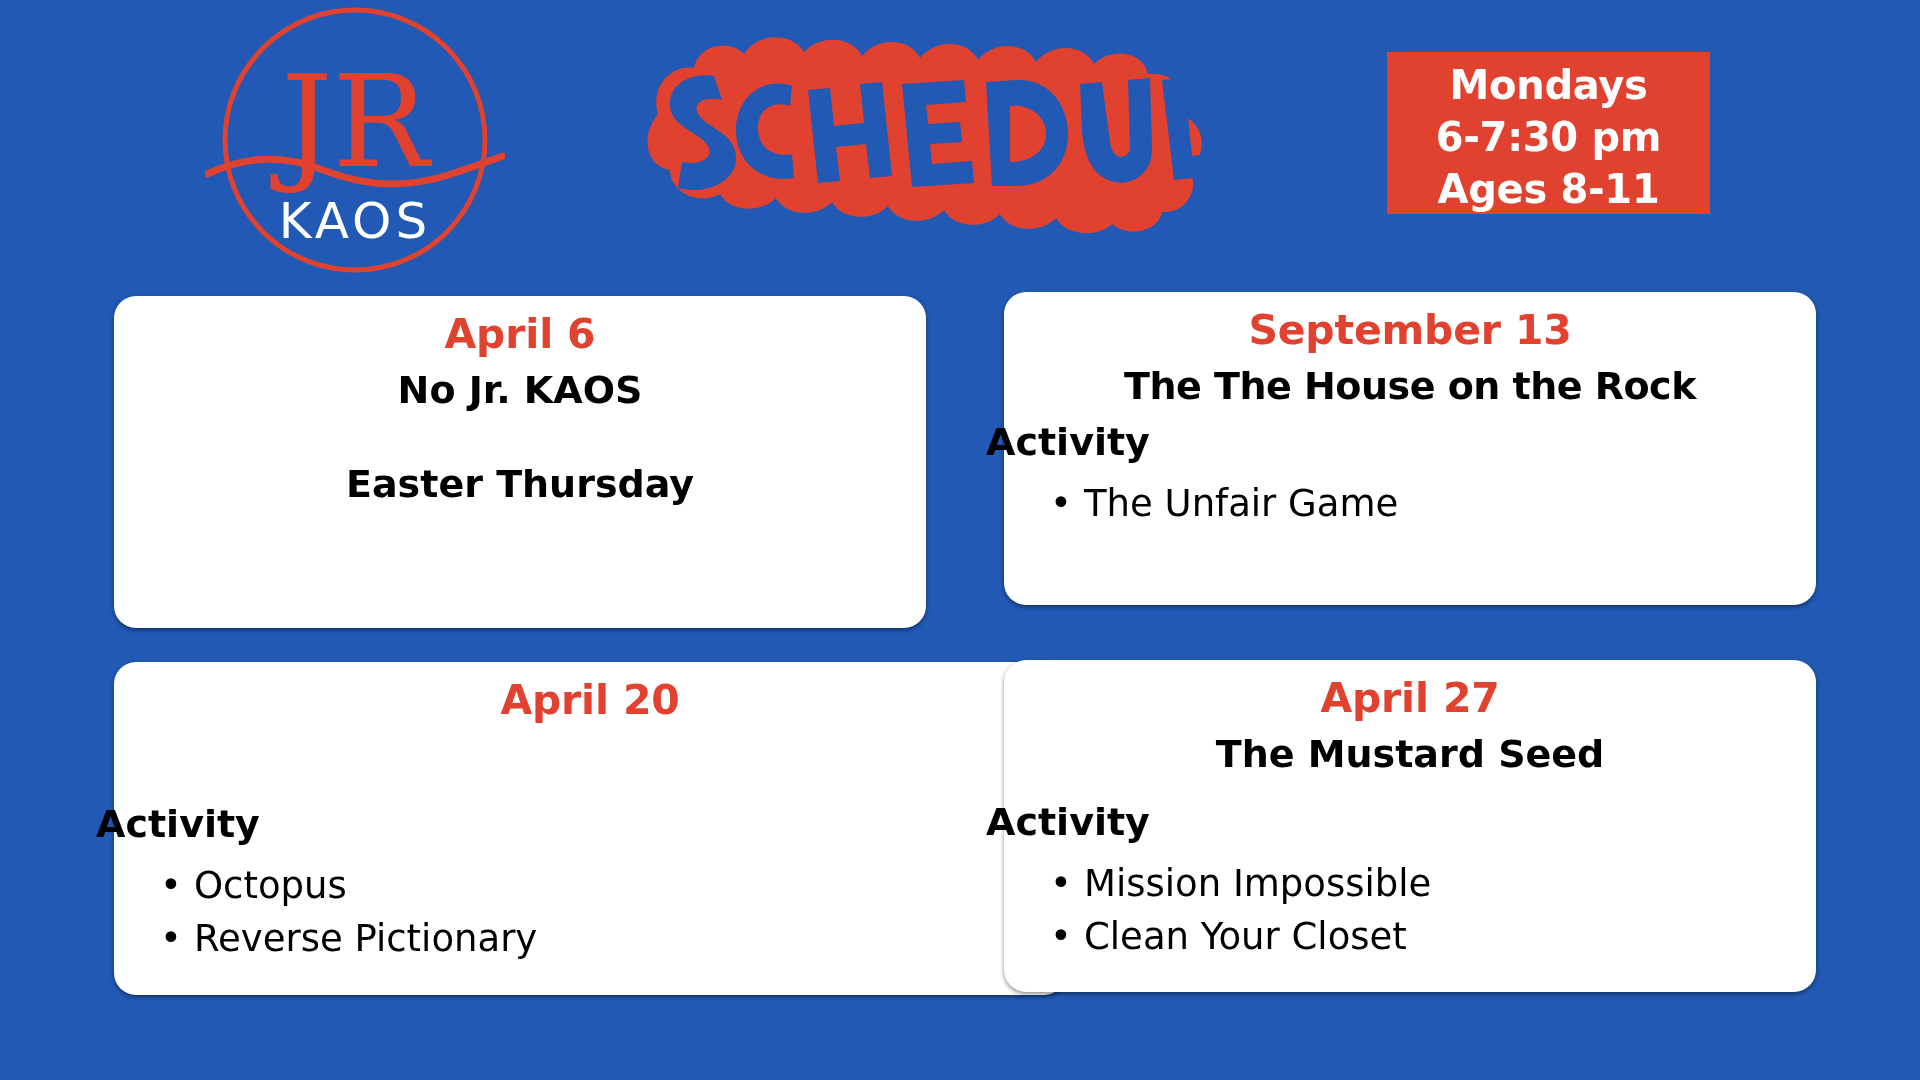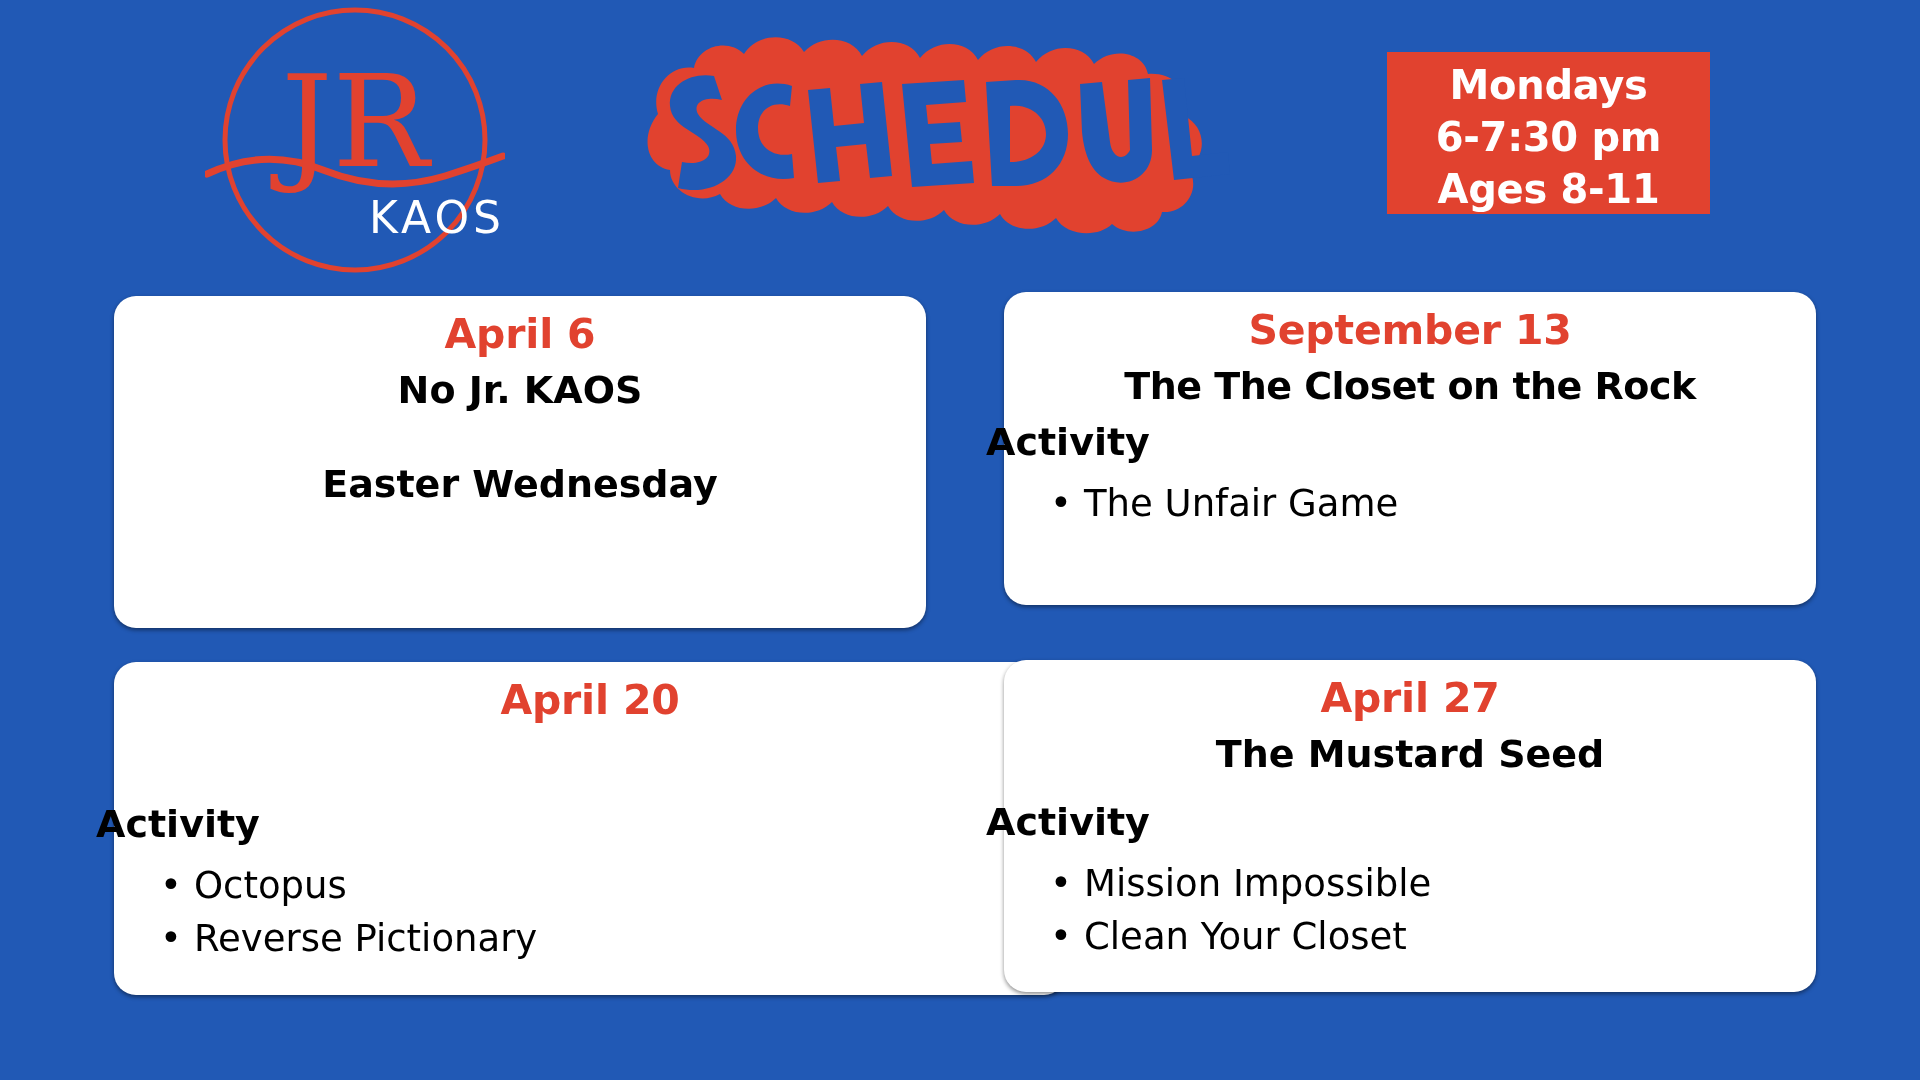--- a/index.html
+++ b/index.html
@@ -32,24 +32,24 @@
     top: 4px;
     width: 300px;
     height: 272px;
   }
   .logo svg { display: block; }
   .logo-kaos {
     position: absolute;
     left: 0;
     top: 188px;
     width: 300px;
-    text-align: right;
+    text-align: center;
     color: #ffffff;
     font-family: "DejaVu Sans", sans-serif;
-    font-size: 44px;
+    font-size: 50px;
     font-weight: 400;
     letter-spacing: 4px;
   }
 
   
   .schedule-title {
     position: absolute;
     left: 596px;
     top: 28px;
     width: 640px;
@@ -267,28 +267,28 @@
   </div>
 </div>
 
 <div class="cards">
 
   <div class="card card-1">
     <div class="card-inner">
       <div class="card-date">April 6</div>
       <div class="card-topic">No Jr. KAOS</div>
       <div class="card-note-spacer"></div>
-      <div class="card-note">Easter Wednesday</div>
+      <div class="card-note">Easter Thursday</div>
     </div>
   </div>
 
   <div class="card card-2">
     <div class="card-inner">
       <div class="card-date">September 13</div>
-      <div class="card-topic">The The Closet on the Rock</div>
+      <div class="card-topic">The The House on the Rock</div>
       <div class="activity-label">Activity</div>
       <ul class="activity-list">
         <li><span class="bullet">•</span><span>The Unfair Game</span></li>
       </ul>
     </div>
   </div>
 
   <div class="card card-3">
     <div class="card-inner">
       <div class="card-date">April 20</div>

